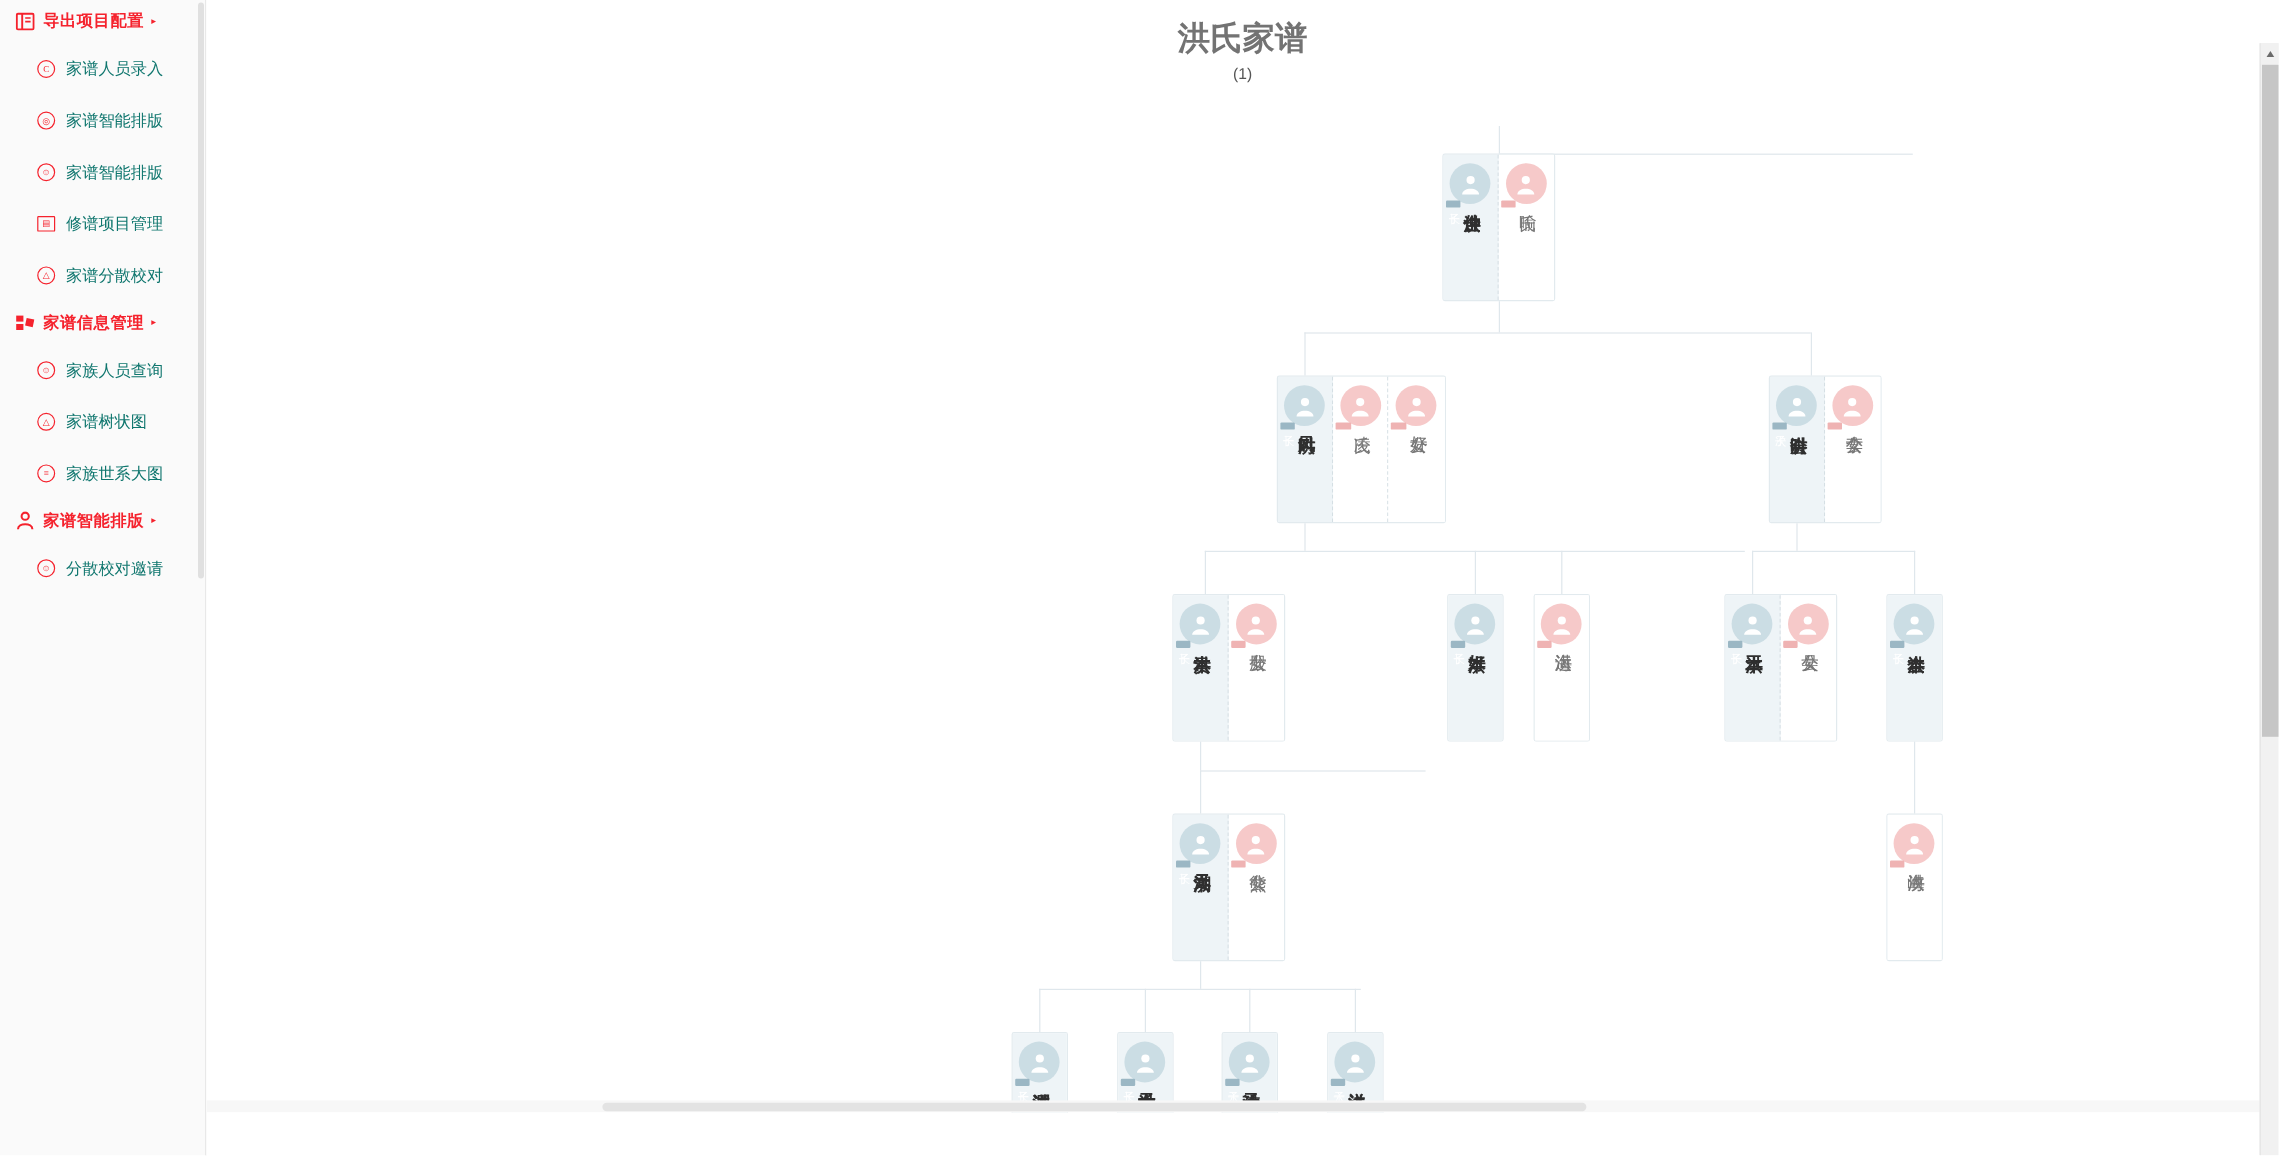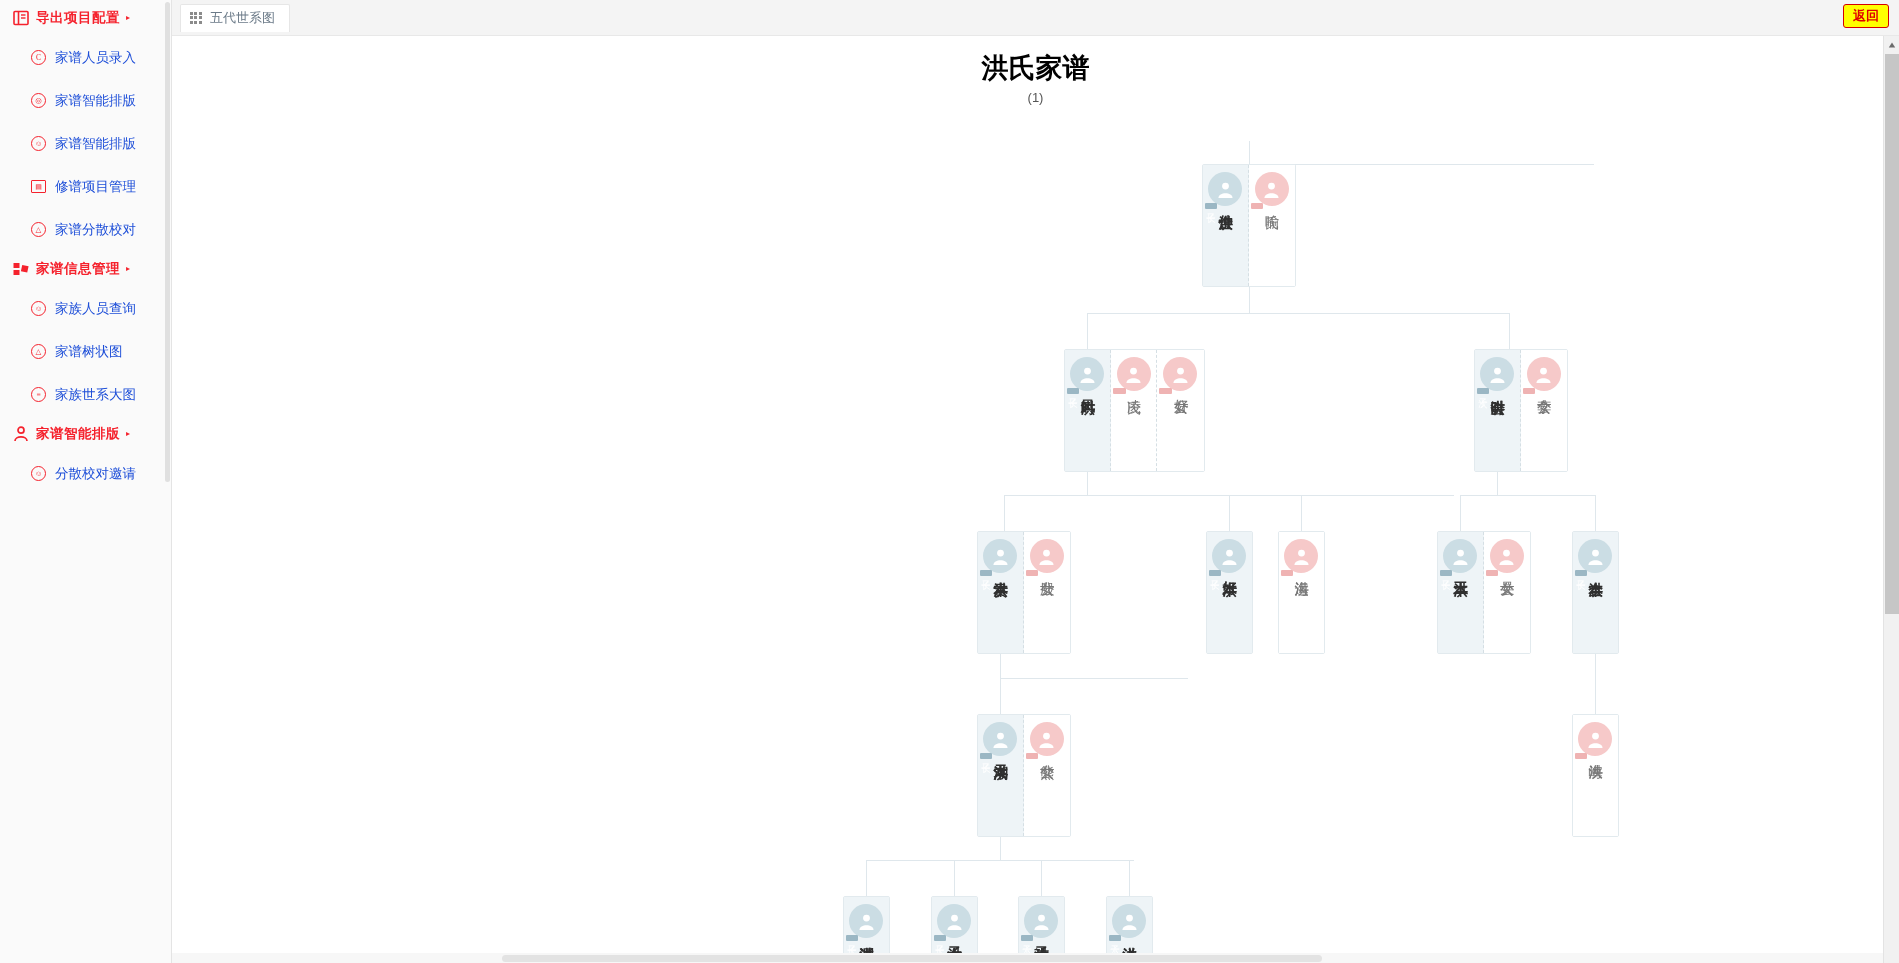--- a/index.html
+++ b/index.html
@@ -33,21 +33,21 @@
     margin-left: 6px; font-size: 8px; color: #f5222d; line-height: 1;
   }
   .menu-item {
     display: flex; align-items: center;
     height: 43px; padding-left: 30px; cursor: pointer; white-space: nowrap;
   }
   .menu-item .m-icon {
     width: 17px; height: 17px; flex: 0 0 17px; margin-right: 8px;
     display: flex; align-items: center; justify-content: center;
   }
-  .menu-item .m-label { font-size: 13.5px; color: #1d4ed8; }
+  .menu-item .m-label { font-size: 13.5px; color: #0f766e; }
   .ring {
     width: 15px; height: 15px; border: 1.2px solid #f5222d;
     border-radius: 50%; display: flex; align-items: center;
     justify-content: center; font-size: 7.5px; color: #f5222d;
     line-height: 1; font-family: "Liberation Serif", serif;
   }
   .rect-ico {
     width: 15px; height: 13px; border: 1.2px solid #f5222d;
     border-radius: 1px; display: flex; align-items: center;
     justify-content: center; font-size: 7px; color: #f5222d; line-height: 1;
@@ -92,21 +92,21 @@
     overflow: hidden; background: #fff;
   }
   .canvas {
     position: relative; width: 1700px; height: 1100px;
     margin: 0 auto; left: 0;
   }
 
   
   .tree-title {
     position: absolute; left: 0; right: 0; top: 14px; text-align: center;
-    font-size: 27px; color: #000000; font-weight: bold;
+    font-size: 27px; color: #737373; font-weight: bold;
     font-family: "DejaVu Sans", "Liberation Sans", sans-serif;
   }
   .tree-sub {
     position: absolute; left: 0; right: 0; top: 54px; text-align: center;
     font-size: 13px; color: #555;
   }
 
   
   .ln { position: absolute; background: #dfe7ec; }
   .ln.h { height: 1px; }
@@ -274,37 +274,20 @@
           </div>
         </div>
       </div>
     <div class="sb-scroll">
       <div class="sb-thumb"></div>
     </div>
   </nav>
 
   <section class="main">
 
-    <div class="topbar">
-      <div class="tab-chip">
-        <span class="grid-ico">
-          <i></i>
-            <i></i>
-            <i></i>
-            <i></i>
-            <i></i>
-            <i></i>
-            <i></i>
-            <i></i>
-            <i></i>
-        </span>
-        <span class="tab-label">五代世系图</span>
-      </div>
-      <button class="back-btn">返回</button>
-    </div>
 
     <div class="canvas-wrap">
       <div class="canvas" id="tree-canvas">
         <div class="tree-title">洪氏家谱</div>
         <div class="tree-sub">(1)</div>
         <div id="lines">
             <div class="ln v" style="left: 1063px; top: 105px; width: 1px; height: 23px;"></div>
             <div class="ln h" style="left: 1063px; top: 128px; width: 345px; height: 1px;"></div>
             <div class="ln v" style="left: 1063px; top: 251px; width: 1px; height: 26px;"></div>
             <div class="ln h" style="left: 901px; top: 277px; width: 422px; height: 1px;"></div>

